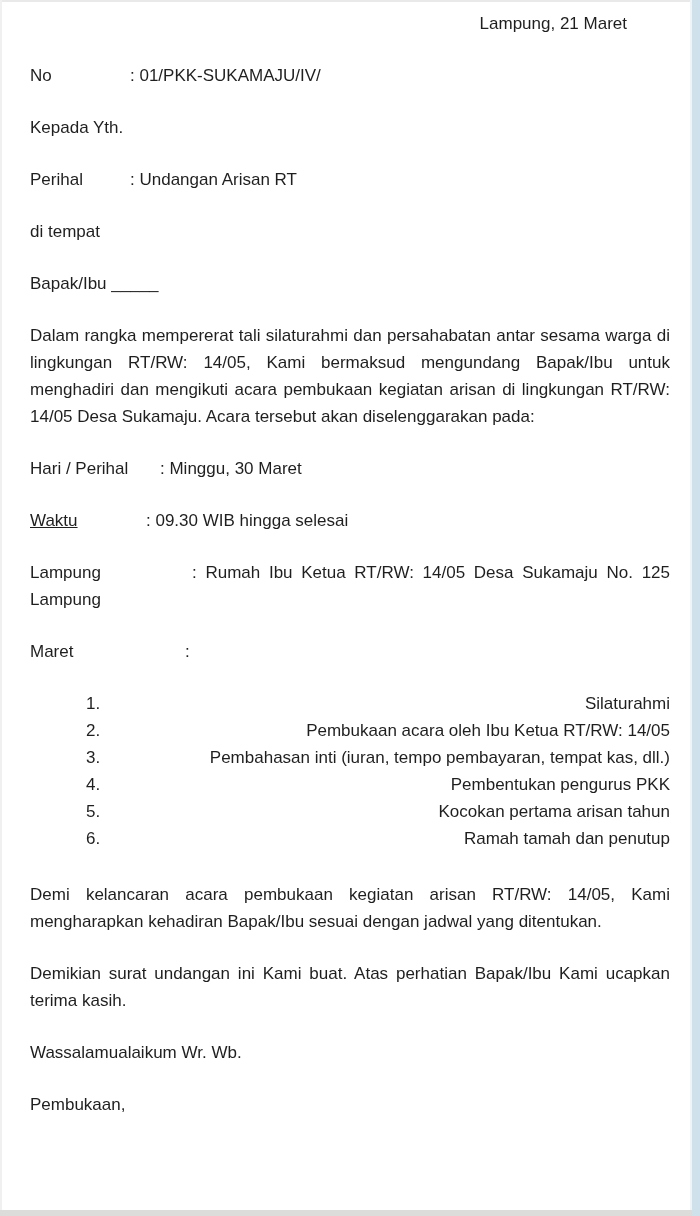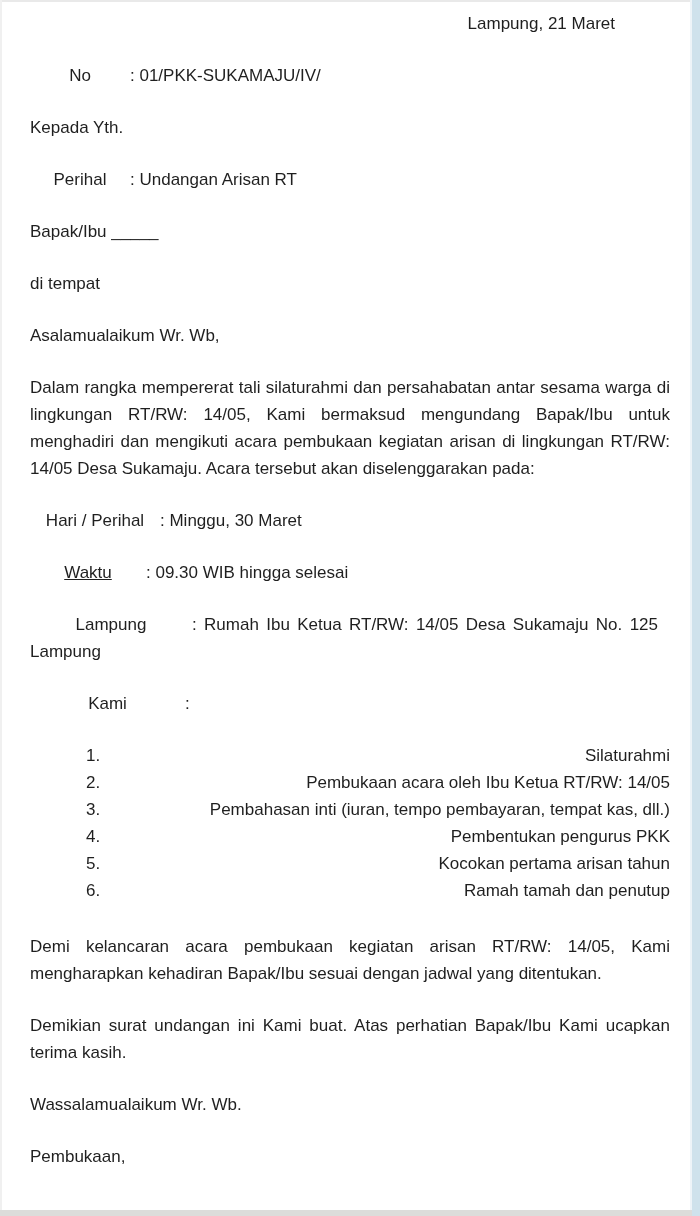--- a/index.html
+++ b/index.html
@@ -23,23 +23,23 @@
   .edge-left   { top: 0; left: 0; bottom: 0; width: 2px; background: #f0f0f0; }
   .edge-right  { top: 0; right: 0; bottom: 0; width: 8px; background: #cfe2ec; border-left: 2px solid #eef4f8; }
   .edge-bottom { left: 0; right: 8px; bottom: 0; height: 6px; background: #dcdcda; }
 
   .content {
     position: absolute;
     top: 10px; left: 30px; right: 30px;
     font-size: 17px;
     line-height: 27px;
   }
-  .line { margin: 0 12px 25px 0; }
+  .line { margin: 0 0 25px 0; }
   .date-line { text-align: right; padding-right: 43px; }
-  .label { display: inline-block; vertical-align: top; text-align: center; }
+  .label { display: inline-block; vertical-align: top; }
   .lbl-100 { width: 100px; }
   .lbl-116 { width: 116px; text-decoration: underline; }
   .lbl-130 { width: 130px; }
   .lbl-155 { width: 155px; }
   .lbl-162 { width: 162px; }
   .justify { text-align: justify; }
   p.para { margin: 12px 0 25px 0; text-align: justify; }
   ol.agenda {
     margin: 0 0 29px 0;
     padding-left: 75px;
@@ -61,41 +61,40 @@
 
     <div class="line">
       <span class="label lbl-100">No</span><span>: 01/PKK-SUKAMAJU/IV/</span>
     </div>
 
     <div class="line">Kepada Yth.</div>
 
     <div class="line">
       <span class="label lbl-100">Perihal</span><span>: Undangan Arisan RT</span>
     </div>
+    <div class="line">di tempat</div>
     <div class="line">Bapak/Ibu _____</div>
-    <div class="line">di tempat</div>
 
-    <div class="line">Asalamualaikum Wr. Wb,</div>
 
     <p class="para">Dalam rangka mempererat tali silaturahmi dan persahabatan antar sesama warga di lingkungan RT/RW: 14/05, Kami bermaksud mengundang Bapak/Ibu untuk menghadiri dan mengikuti acara pembukaan kegiatan arisan di lingkungan RT/RW: 14/05 Desa Sukamaju. Acara tersebut akan diselenggarakan pada:</p>
 
     <div class="line">
       <span class="label lbl-130">Hari / Perihal</span><span>: Minggu, 30 Maret</span>
     </div>
 
     <div class="line">
       <span class="label lbl-116">Waktu</span><span>: 09.30 WIB hingga selesai</span>
     </div>
 
     <div class="line justify">
       <span class="label lbl-162">Lampung</span><span>: Rumah Ibu Ketua RT/RW: 14/05 Desa Sukamaju No. 125 Lampung</span>
     </div>
 
     <div class="line">
-      <span class="label lbl-155">Kami</span><span>:</span>
+      <span class="label lbl-155">Maret</span><span>:</span>
     </div>
 
     <ol class="agenda">
       <li>Silaturahmi</li>
       <li>Pembukaan acara oleh Ibu Ketua RT/RW: 14/05</li>
       <li>Pembahasan inti (iuran, tempo pembayaran, tempat kas, dll.)</li>
       <li>Pembentukan pengurus PKK</li>
       <li>Kocokan pertama arisan tahun</li>
       <li>Ramah tamah dan penutup</li>
     </ol>

